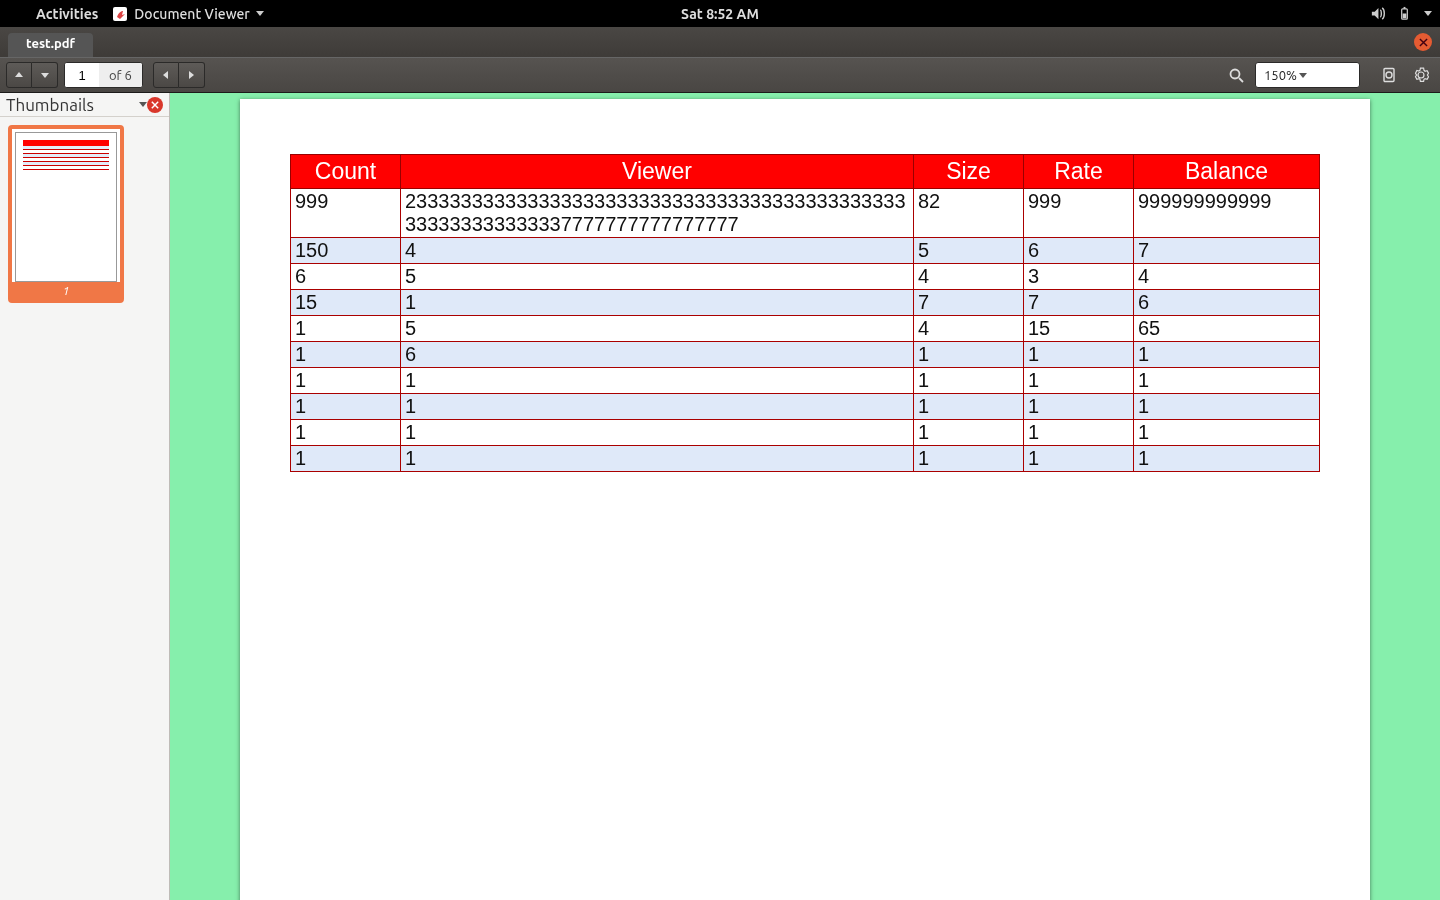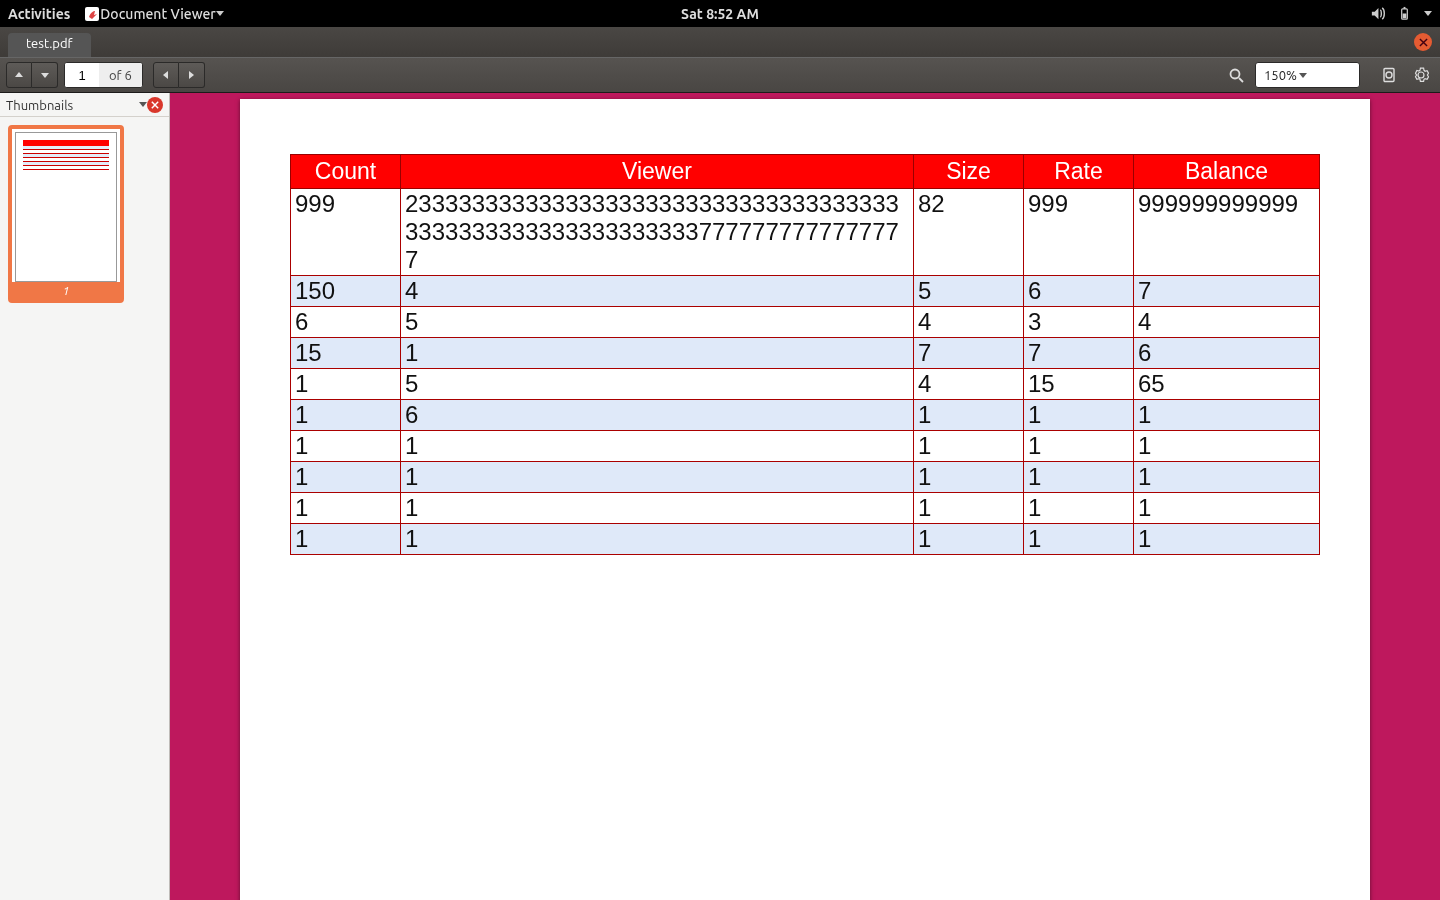--- a/index.html
+++ b/index.html
@@ -11,42 +11,42 @@
   font-size:13px;
 }
 
 
 .top-panel{
   height:27px; background:#000; color:#ddd;
   display:flex; align-items:center; padding:0 8px;
   font-size:14px; font-weight:500;
 }
 .top-panel .left{display:flex; align-items:center; gap:14px;}
-.top-panel .activities{font-weight:600;}
-.top-panel .appmenu{display:flex; align-items:center; }
+.top-panel .activities{font-weight:600;margin-left:28px;}
+.top-panel .appmenu{display:flex; align-items:center; gap:6px;}
 .app-icon{
   width:16px;height:16px;display:inline-block;
 }
 .app-icon svg{width:16px;height:16px;}
 .top-panel .center{position:absolute; left:50%; transform:translateX(-50%); font-weight:600;}
 .top-panel .right{margin-left:auto; display:flex; align-items:center; gap:12px;}
 .tri-down{display:inline-block; width:0;height:0; border-left:4px solid transparent; border-right:4px solid transparent; border-top:5px solid #ccc;}
 
 
 .titlebar{
   height:30px;
   background:linear-gradient(#4a4744,#3e3b38);
   display:flex; align-items:center; color:#e8e6e3;
   padding-left:8px;
 }
 .titlebar .tab{
   height:24px; margin-top:6px;
   padding:3px 18px; border-radius:4px 4px 0 0;
   background:#555; color:#fff;
-  font-size:13px; font-weight:400;
+  font-size:13px; font-weight:700;
 }
 .close-btn{
   margin-left:auto; margin-right:8px;
   width:18px;height:18px; border-radius:50%;
   background:#e55b32; display:flex; align-items:center; justify-content:center;
   color:#3a1a0b; font-weight:bold; font-size:11px;
 }
 
 
 .toolbar{
@@ -90,21 +90,21 @@
 .workspace{
   position:absolute; top:93px; left:0; right:0; bottom:0;
   display:flex;
 }
 .sidebar{
   width:170px; background:#f5f5f4; border-right:1px solid #bfbcb8;
   display:flex; flex-direction:column;
 }
 .sidebar-head{
   height:24px; display:flex; align-items:center; padding:0 6px;
-  border-bottom:1px solid #d4d1cc; font-size:13px; color:#333;
+  border-bottom:1px solid #d4d1cc; font-size:17px; color:#333;
 }
 .sidebar-head .sel{flex:1; display:flex; align-items:center; gap:6px; cursor:pointer;}
 .sidebar-head .close-x{
   width:16px;height:16px;border-radius:50%; background:#d9372b;
   color:#fff; display:flex;align-items:center;justify-content:center;
   font-size:10px; font-weight:bold;
 }
 .thumb-list{padding:8px; overflow:auto;}
 .thumb{
   width:116px; padding:3px; background:#fff;
@@ -118,21 +118,21 @@
 .mini-header{height:6px; background:#ff0000;}
 .mini-row{height:4px; border-bottom:1px solid #c00;}
 .mini-row:nth-child(even){background:#e3ecf9;}
 .thumb-num{
   text-align:center; color:#fff; background:#f07746;
   font-style:italic; font-size:12px; padding:2px 0;
   margin:0 -3px -3px -3px;
 }
 
 .main-area{
-  flex:1; background:#be185d;
+  flex:1; background:#86efac;
   display:flex; justify-content:center;
   overflow:auto;
   position:relative;
 }
 .main-area::-webkit-scrollbar{width:14px;}
 .main-area::-webkit-scrollbar-track{background:#e9e7e4;}
 .main-area::-webkit-scrollbar-thumb{background:#b8b5b0; border-radius:7px; border:2px solid #e9e7e4;}
 .page{
   margin:6px 0 20px 0;
   background:#fff; box-shadow:0 1px 4px rgba(0,0,0,.5);
@@ -143,21 +143,21 @@
   border-collapse:collapse; width:100%;
   font-family:"Liberation Sans","Arial",sans-serif;
 }
 .data-table th{
   background:#ff0000; color:#fff; font-weight:400;
   font-size:23px; padding:3px 6px; text-align:center;
   border:1px solid #900;
 }
 .data-table td{
   border:1px solid #a00; padding:1px 4px;
-  font-size:24px; vertical-align:top;
+  font-size:20px; vertical-align:top;
   color:#111;
   word-break:break-all;
 }
 .data-table tbody tr:nth-child(even) td{background:#dfe9f9;}
 .col-count{width:110px;}
 .col-size{width:110px;}
 .col-rate{width:110px;}
 .col-balance{width:186px;}
 
 svg{display:block;}

